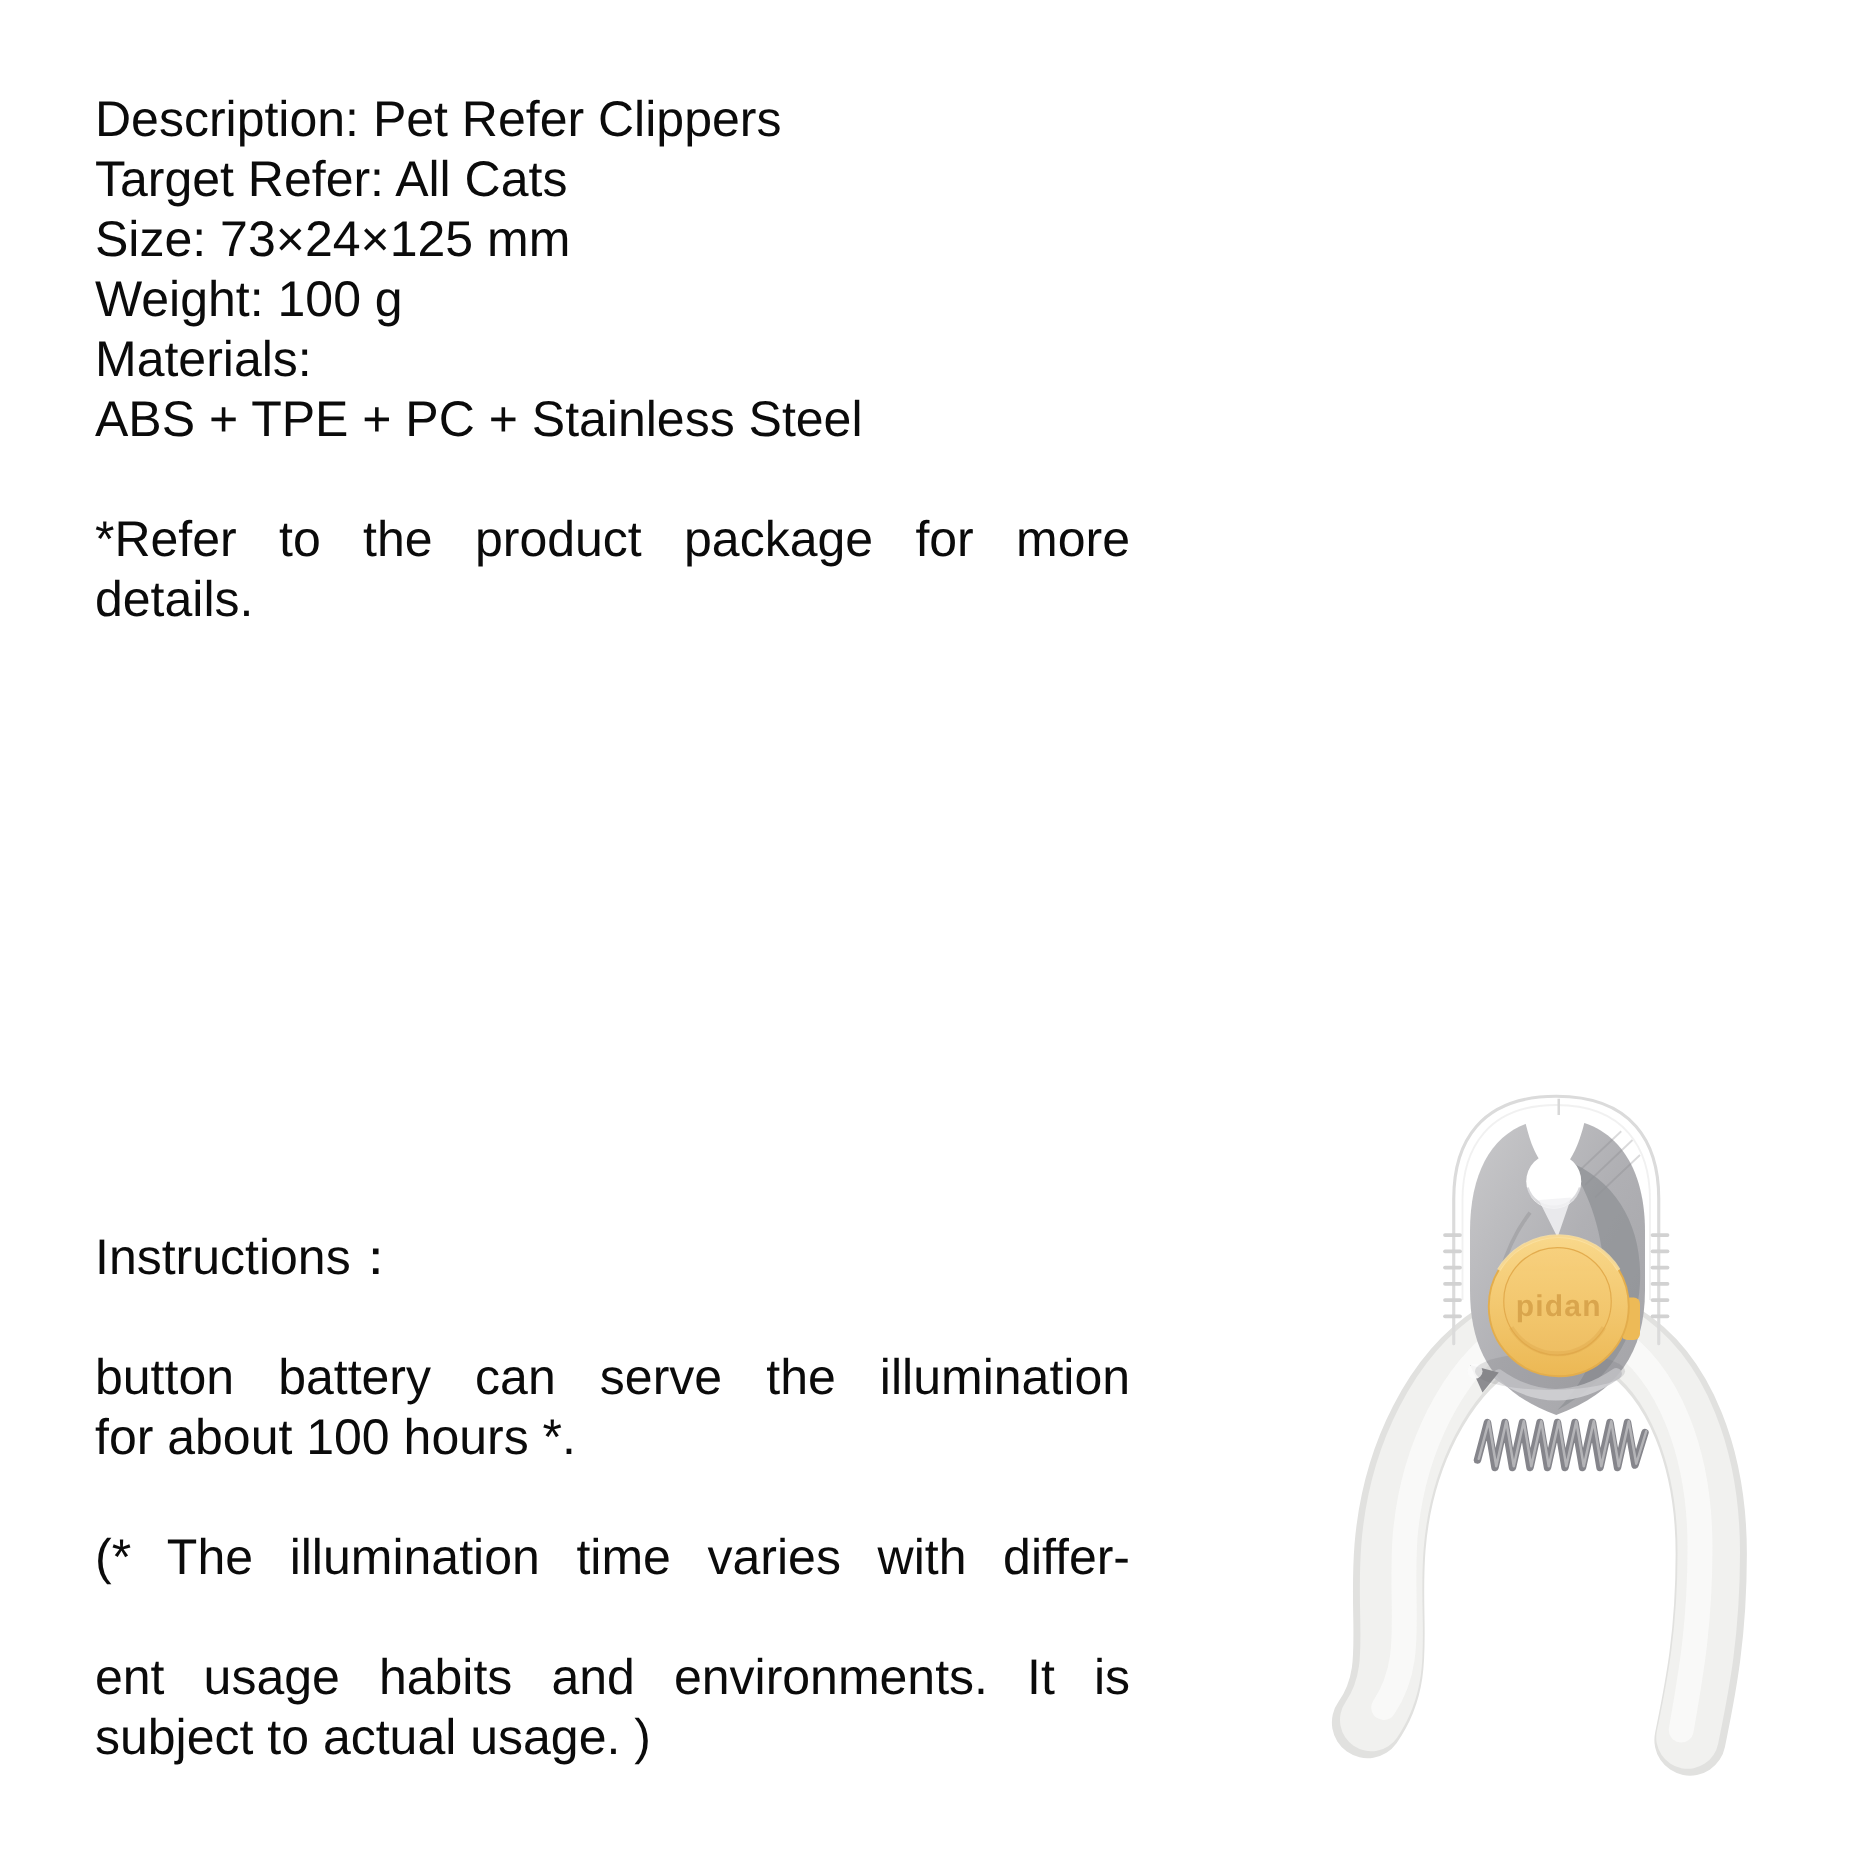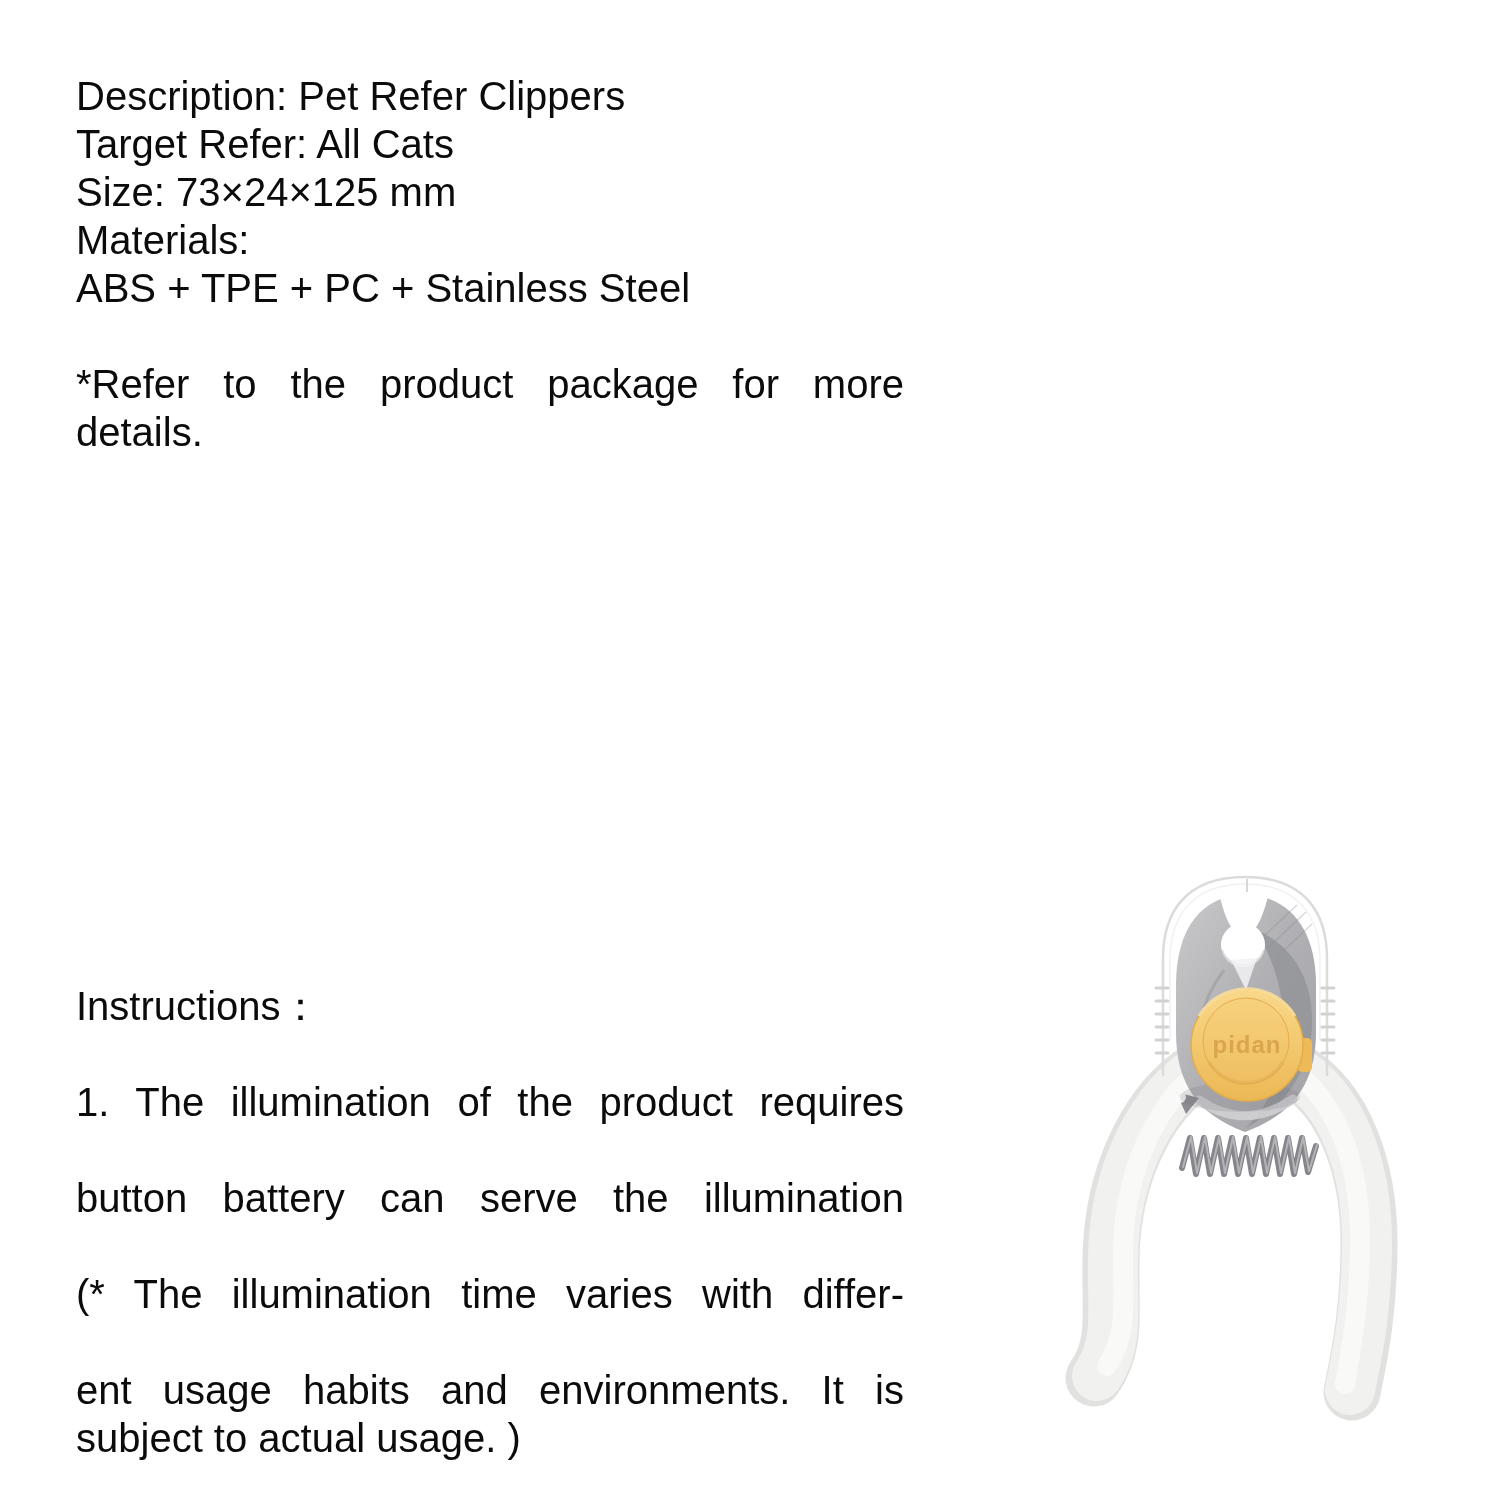--- a/index.html
+++ b/index.html
@@ -20,30 +20,31 @@
   .product{position:absolute;left:1030px;top:855px;width:380px;height:575px;text-align:center;}
   svg text{font-family:"Liberation Sans",sans-serif;}
 </style>
 </head>
 <body>
 
 <div class="textblock specs">
   <div class="line"><span class="b">Description:</span> <span>Pet Refer Clippers</span></div>
   <div class="line"><span class="b">Target Refer:</span> <span>All Cats</span></div>
   <div class="line"><span class="b">Size:</span> <span>73×24×125 mm</span></div>
+  <div class="line"><span class="b">Weight:</span> <span>100 g</span></div>
   <div class="line"><span class="b">Materials:</span> <span></span></div>
   <div class="line"><span>ABS + TPE + PC + Stainless Steel</span></div>
   <div class="line jl"><span>*Refer to the product package for more</span></div>
   <div class="line"><span>details.</span></div>
 </div>
 
 <div class="textblock instructions">
   <div class="line"><span class="b">Instructions：</span></div>
-  <div class="line jl"><span>1. The illumination of the product requires</span></div>
   <div class="line jl"><span>button battery can serve the illumination</span></div>
+  <div class="line"><span>for about 100 hours *.</span></div>
   <div class="line jl"><span>(* The illumination time varies with differ-</span></div>
   <div class="line jl"><span>ent usage habits and environments. It is</span></div>
   <div class="line"><span>subject to actual usage. )</span></div>
 </div>
 
 <div class="product">
 <svg width="380" height="575" viewBox="1030 855 380 575" xmlns="http://www.w3.org/2000/svg">
   <defs>
     <linearGradient id="gMetal" x1="0" y1="0" x2="1" y2="1">
       <stop offset="0" stop-color="#C9C9CB"></stop>

